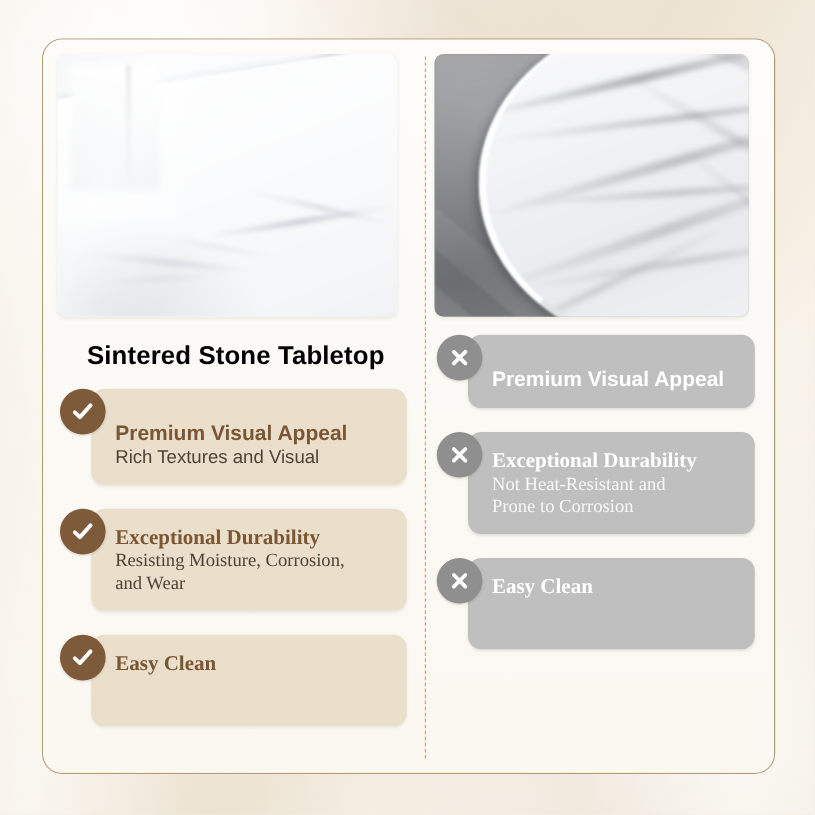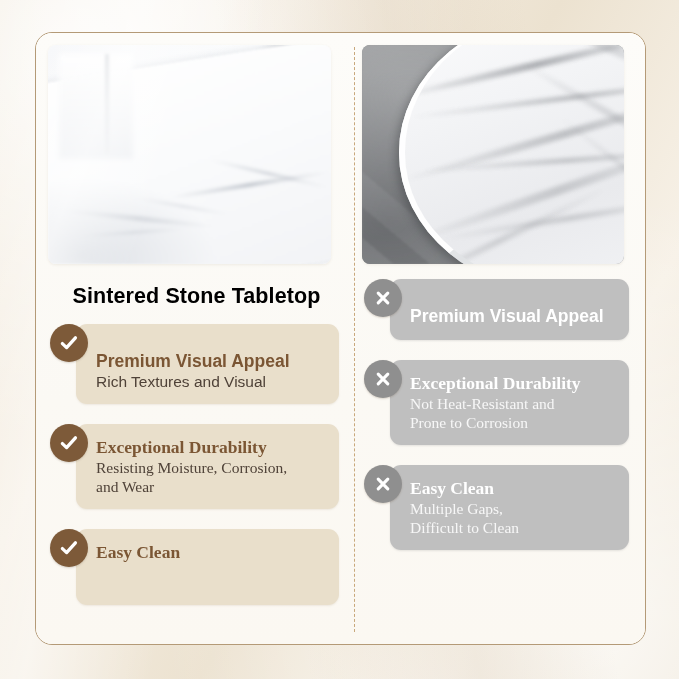--- a/index.html
+++ b/index.html
@@ -396,22 +396,20 @@
         </div>
 
         <div class="row row-3">
           <div class="badge badge-cross">
             <svg width="22" height="22" viewBox="0 0 22 22" aria-hidden="true">
               <path d="M6.2 6.2 L15.8 15.8 M15.8 6.2 L6.2 15.8" fill="none" stroke="#ffffff" stroke-width="3.1" stroke-linecap="round"></path>
             </svg>
           </div>
           <div class="pill pill-bad">
             <div class="pill-title">Easy Clean</div>
-            <div class="pill-sub">Multiple Gaps,
-Difficult to Clean</div>
           </div>
         </div>
 
       </div>
     </div>
 
   </div>
 </div>
 
 </body></html>

